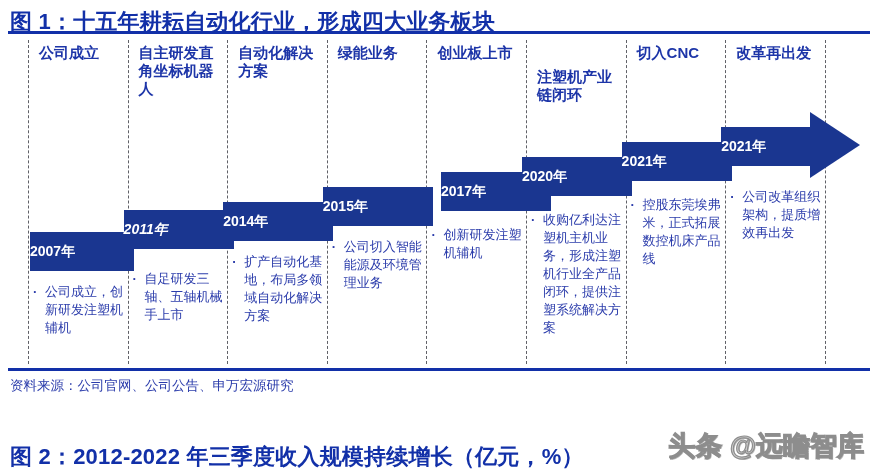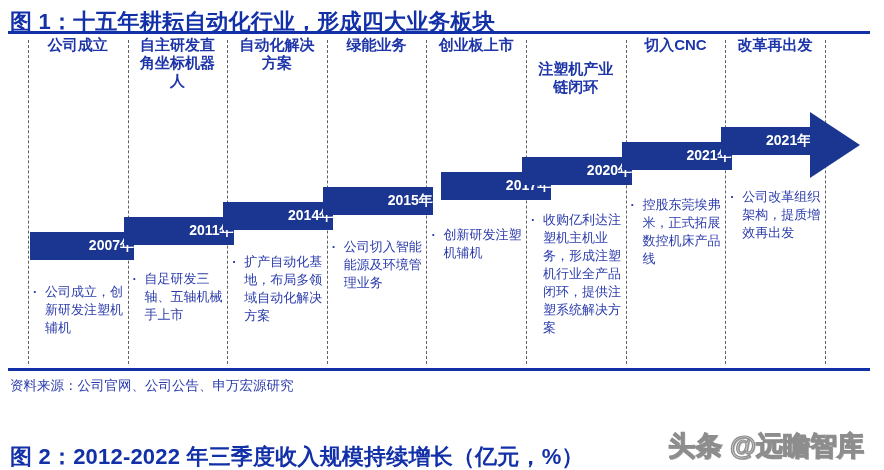--- a/index.html
+++ b/index.html
@@ -17,26 +17,26 @@
   .source-rule{top:368px;}
   .source{
     position:absolute;left:10px;top:377px;font-size:13.5px;color:var(--text-blue);
   }
   .timeline{position:absolute;left:0;top:36px;width:884px;height:332px;}
   .col-sep{
     position:absolute;top:4px;height:324px;width:0;
     border-left:1.5px dashed var(--dash-gray);
   }
   .col-header{
-    position:absolute;top:0;font-size:15px;font-weight:bold;line-height:18px;
-    color:var(--header-blue);text-align:center;
+    position:absolute;top:8px;font-size:15px;font-weight:bold;line-height:18px;
+    color:var(--header-blue);
   }
   .year-block{
-    position:absolute;height:28px;background:var(--navy);display:flex;
-    align-items:center;justify-content:flex-end;
+    position:absolute;height:39px;background:var(--navy);display:flex;
+    align-items:center;justify-content:flex-start;
   }
   .year-label{color:#ffffff;font-size:14px;font-weight:bold;white-space:nowrap;}
   .arrow-head{
     position:absolute;width:0;height:0;
     border-top:33px solid transparent;border-bottom:33px solid transparent;
     border-left:50px solid var(--navy);
   }
   .desc{
     position:absolute;display:flex;font-size:13px;line-height:18px;
     color:var(--text-blue);
@@ -67,21 +67,21 @@
       <div class="col-sep" style="left: 824.8px;"></div>
       <div class="col-header" style="left: 39px; width: 77.6px;">公司成立</div>
       <div class="year-block" style="left: 30px; width: 104px; top: 196px; z-index: 2;">
         <span class="year-label">2007年</span>
       </div>
       <div class="desc" style="left: 33px; width: 93px; top: 247px;">
         <span class="bullet">·</span>
         <span>公司成立，创新研发注塑机辅机</span>
       </div>
       <div class="col-header" style="left: 138.6px; width: 77.6px;">自主研发直角坐标机器人</div>
-      <div class="year-block" style="left: 123.6px; width: 110px; top: 181px; z-index: 3;">
+      <div class="year-block" style="left: 123.6px; width: 110px; top: 174px; z-index: 3; font-style: italic;">
         <span class="year-label">2011年</span>
       </div>
       <div class="desc" style="left: 132.6px; width: 93px; top: 234px;">
         <span class="bullet">·</span>
         <span>自足研发三轴、五轴机械手上市</span>
       </div>
       <div class="col-header" style="left: 238.2px; width: 77.6px;">自动化解决方案</div>
       <div class="year-block" style="left: 223.2px; width: 110px; top: 166px; z-index: 4;">
         <span class="year-label">2014年</span>
       </div>

